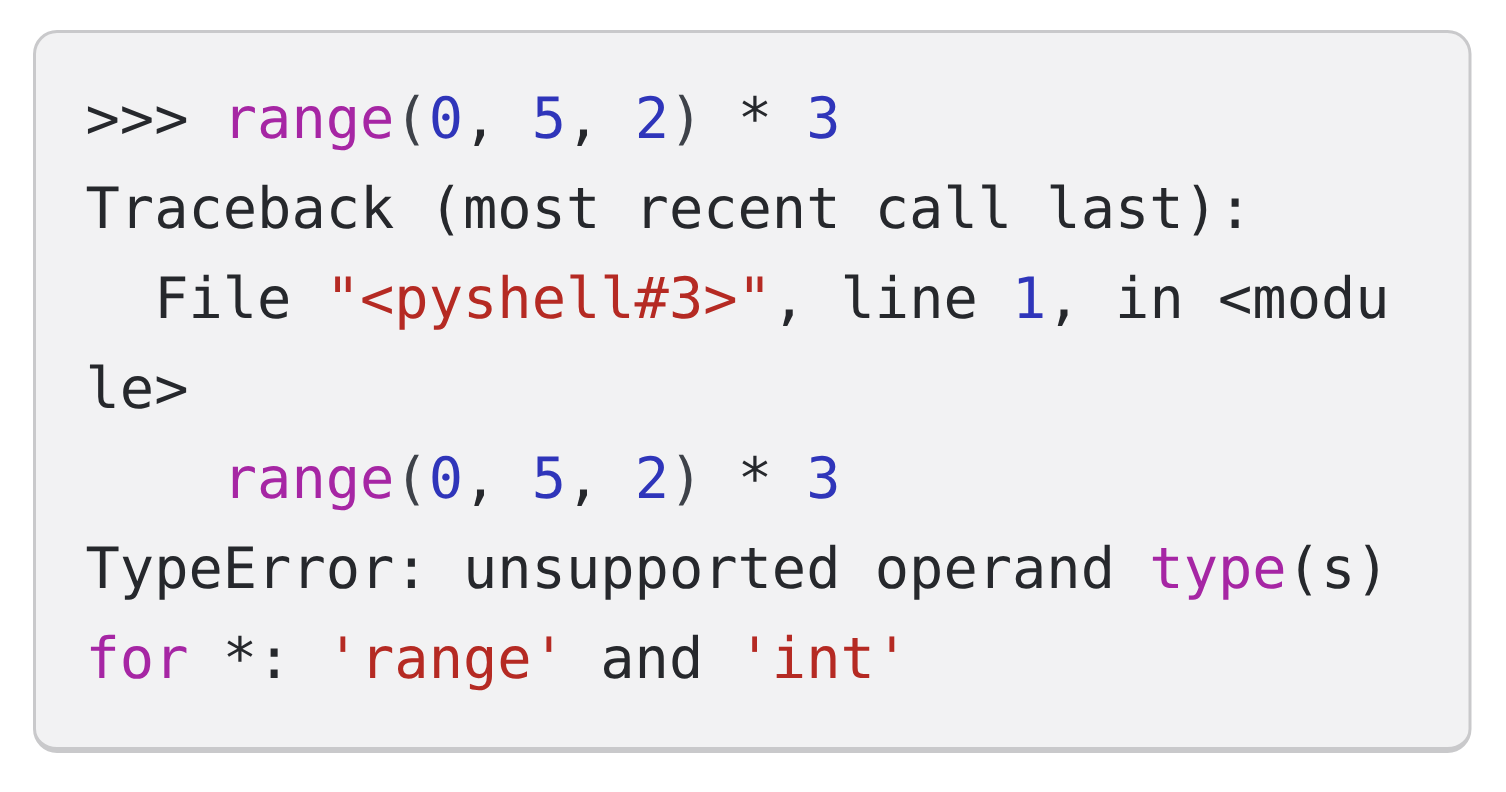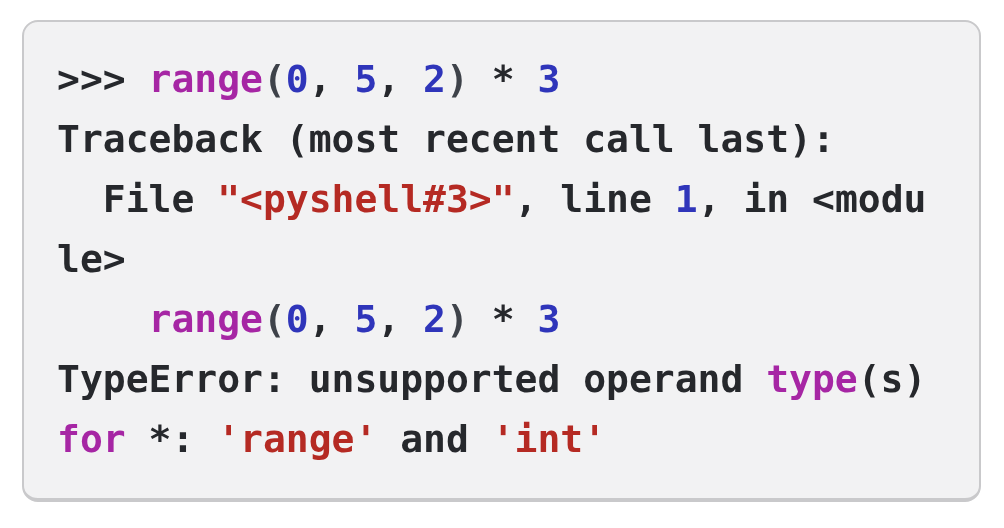--- a/index.html
+++ b/index.html
@@ -20,21 +20,20 @@
     box-sizing: border-box;
     background: #f2f2f3;
     border: 2px solid #c9c9cb;
     border-bottom-width: 4px;
     border-radius: 16px;
     padding: 27px 32px 24px 33px;
   }
   .code-content {
     margin: 0;
     font-family: "DejaVu Sans Mono", monospace;
-    font-weight: bold;
   }
   .code-line {
     white-space: pre;
     font-size: 38px;
     line-height: 60px;
     letter-spacing: 0;
   }
 </style>
 </head>
 <body>

